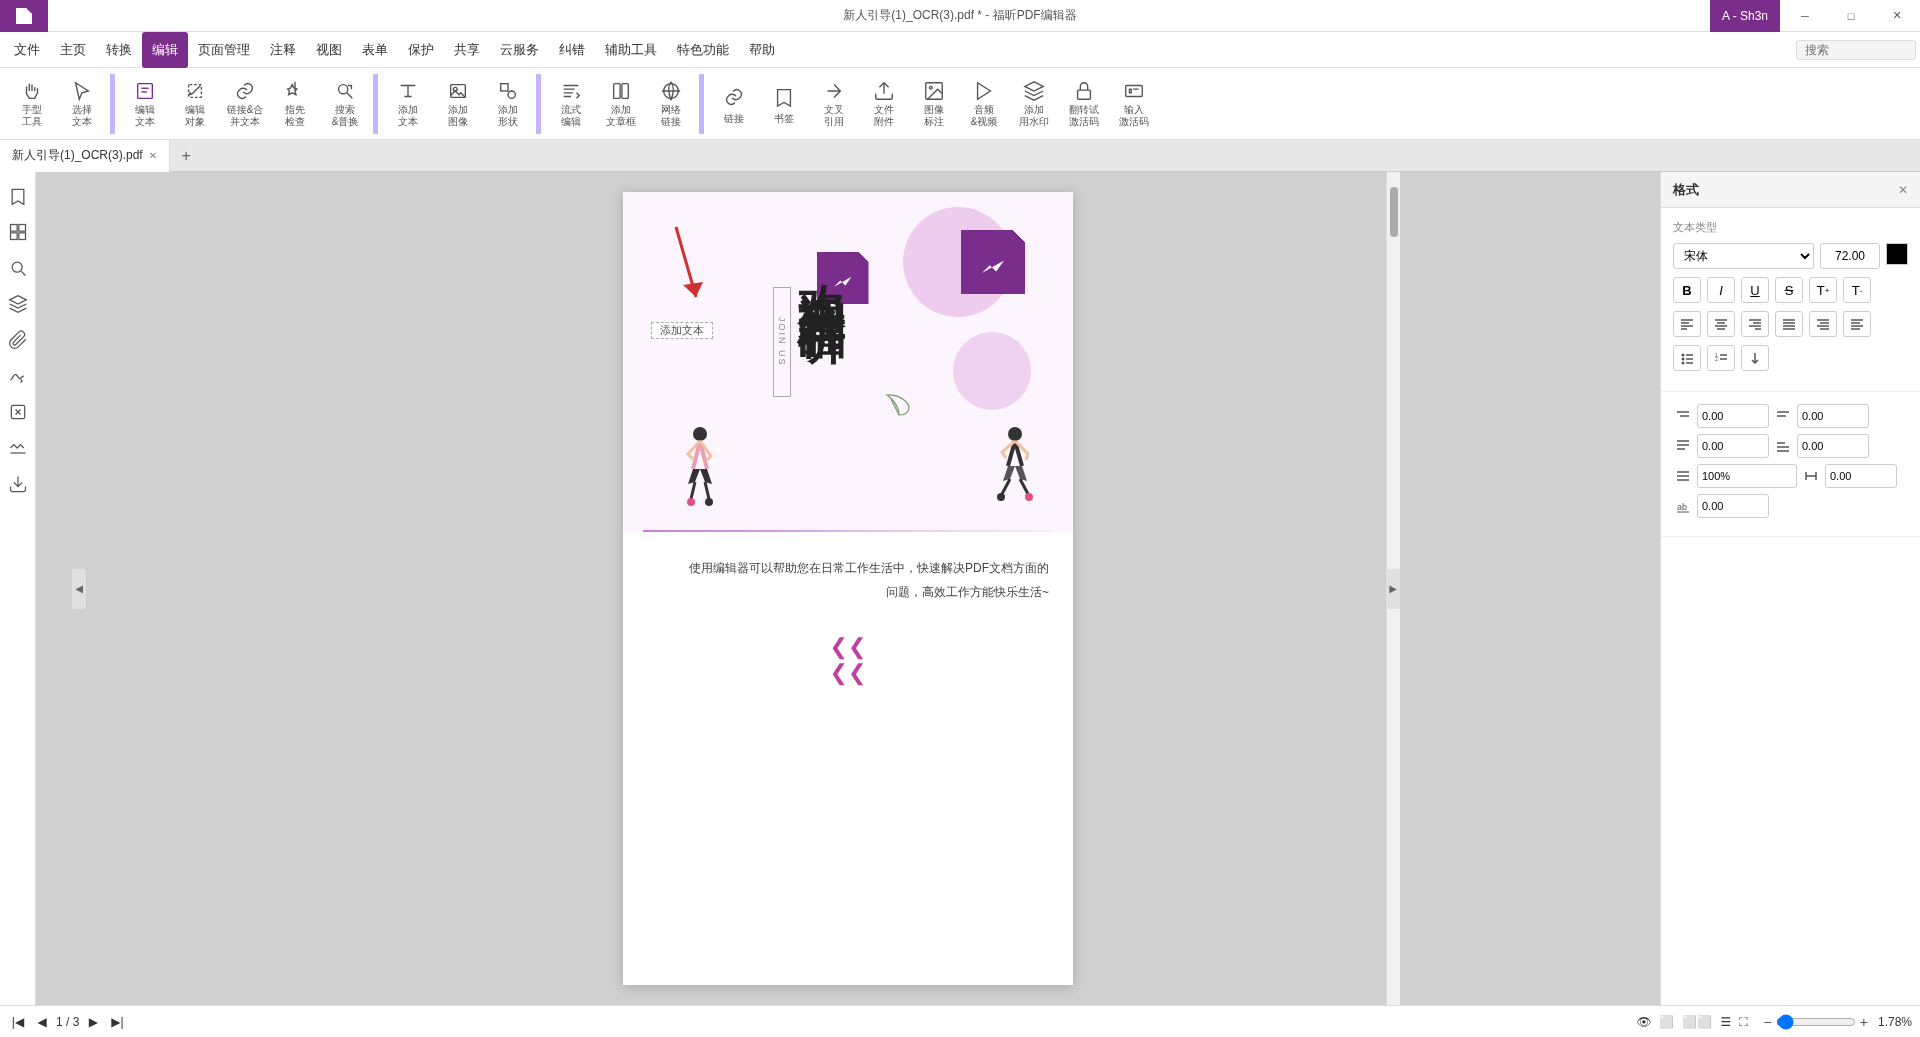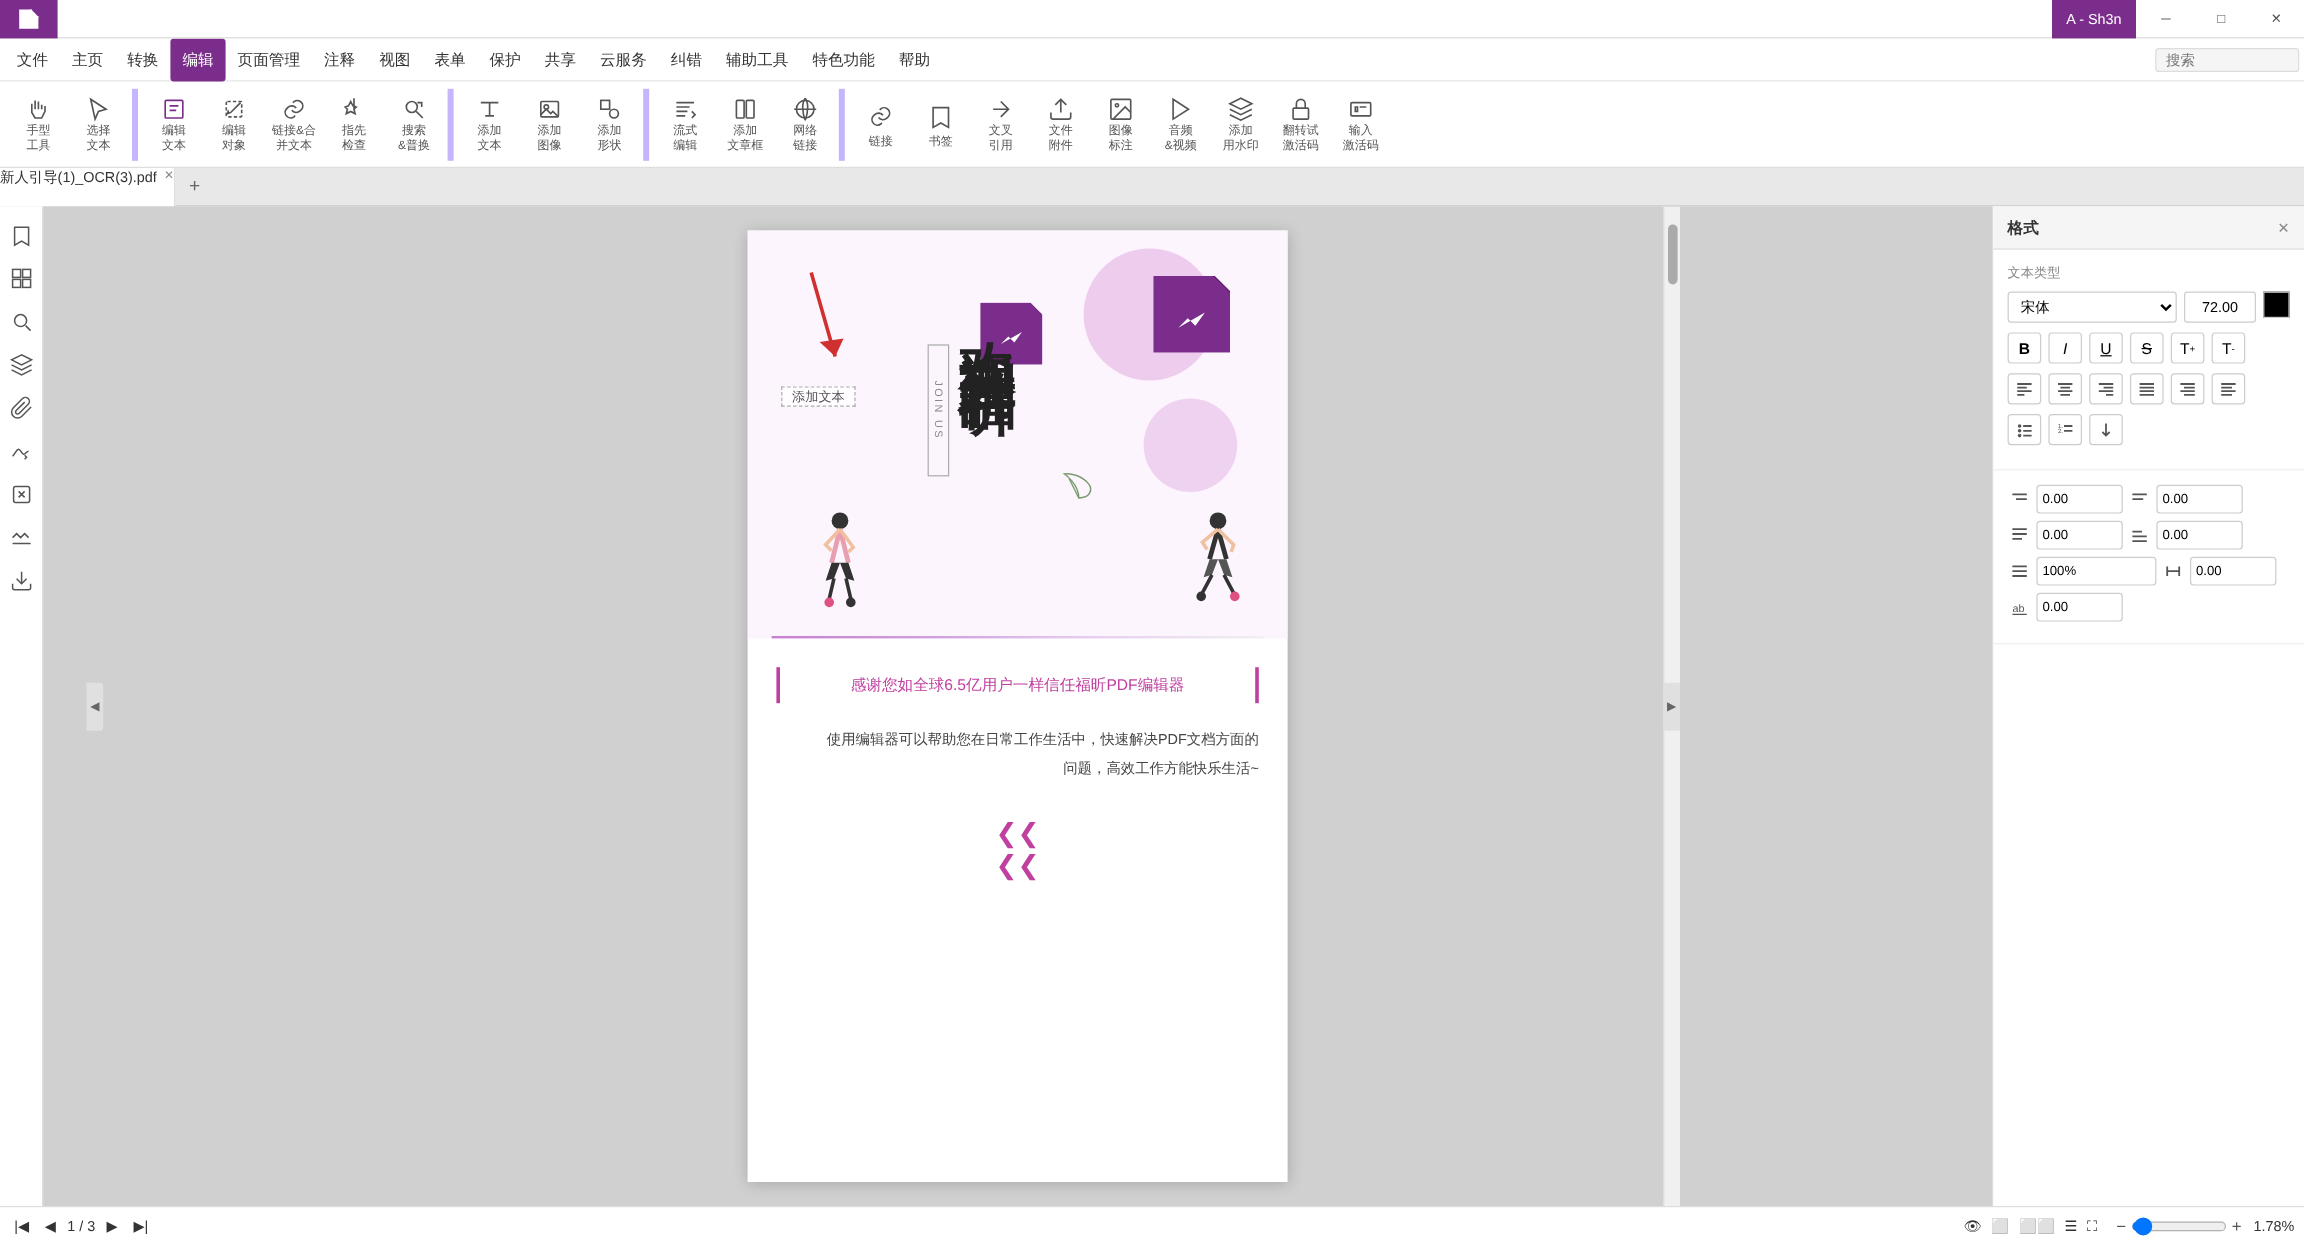--- a/index.html
+++ b/index.html
@@ -50,21 +50,21 @@
       width: 48px; height: 56px; cursor: pointer; border-radius: 4px; padding: 4px 2px; gap: 2px;
     }
     .tool-btn .icon { width: 28px; height: 28px; display: flex; align-items: center; justify-content: center; }
     .tool-btn .label { font-size: 10px; color: #555; text-align: center; line-height: 1.2; white-space: nowrap; }
 
     
     #tabbar {
       width: 100%; height: 32px; background: #e8e8e8; display: flex; align-items: center; border-bottom: 1px solid #ccc;
     }
     .tab-item {
-      height: 32px; padding: 0 0; display: flex; align-items: flex-start; gap: 6px;
+      height: 32px; padding: 0 12px; display: flex; align-items: center; gap: 6px;
       background: #fff; border-right: 1px solid #ddd; font-size: 12px; cursor: pointer; max-width: 200px;
     }
     .tab-item .close-tab { font-size: 10px; color: #888; cursor: pointer; }
     .tab-add { width: 32px; height: 32px; display: flex; align-items: center; justify-content: center; cursor: pointer; font-size: 16px; color: #666; }
 
     
     #main { display: flex; width: 100%; height: calc(1037px - 32px - 36px - 72px - 32px - 32px); }
 
     
     #left-sidebar { width: 36px; background: #fff; border-right: 1px solid #ddd; display: flex; flex-direction: column; align-items: center; padding: 8px 0; gap: 4px; }
@@ -133,20 +133,21 @@
 </head>
 <body>
 
 <div id="titlebar">
   <div class="logo">
     <svg viewBox="0 0 24 24" fill="white">
         <path d="M4 4h10l6 6v10H4V4z"></path>
         <path d="M14 4v6h6" fill="none" stroke="white" stroke-width="1.5"></path>
       </svg>
   </div>
+  <span class="title-text">新人引导(1)_OCR(3).pdf * - 福昕PDF编辑器</span>
   <div class="user-btn">
     <span>A - Sh3n</span>
   </div>
   <div class="window-controls">
     <div class="win-btn">─</div>
     <div class="win-btn">□</div>
     <div class="win-btn close">✕</div>
   </div>
 </div>
 
@@ -541,21 +542,20 @@
             <path d="M22 55 L14 70 M32 55 L40 70" stroke="#333" stroke-width="3"></path>
             <circle cx="13" cy="73" r="4" fill="#333"></circle>
             <circle cx="41" cy="73" r="4" fill="#e05080"></circle>
           </svg>
         </div>
 
         <div style="position:absolute;bottom:0;left:20px;right:20px;height:2px;background:linear-gradient(to right,#c880d0,#d0a0e0,#e8d0f0,#f0f0f0);"></div>
       </div>
 
       <div class="pdf-bottom-section" style="padding:24px 24px;">
-        <div class="pdf-tagline" style="border-left:3px solid #c040a0;border-right:3px solid #c040a0;padding:6px 10px;color:#c040a0;font-size:13px;text-align:center;font-weight:500;margin-bottom:18px;">感谢您如全球6.5亿用户一样信任福昕PDF编辑器</div>
         <div class="pdf-desc" style="font-size:12px;color:#444;line-height:2;text-align:right;margin-bottom:30px;">
           <span>使用编辑器可以帮助您在日常工作生活中，快速解决PDF文档方面的</span><br>
           <span>问题，高效工作方能快乐生活~</span>
         </div>
         <div style="text-align:center;color:#c040a0;font-size:22px;">
           ❮❮<br>❮❮
         </div>
       </div>
     </div>
 

